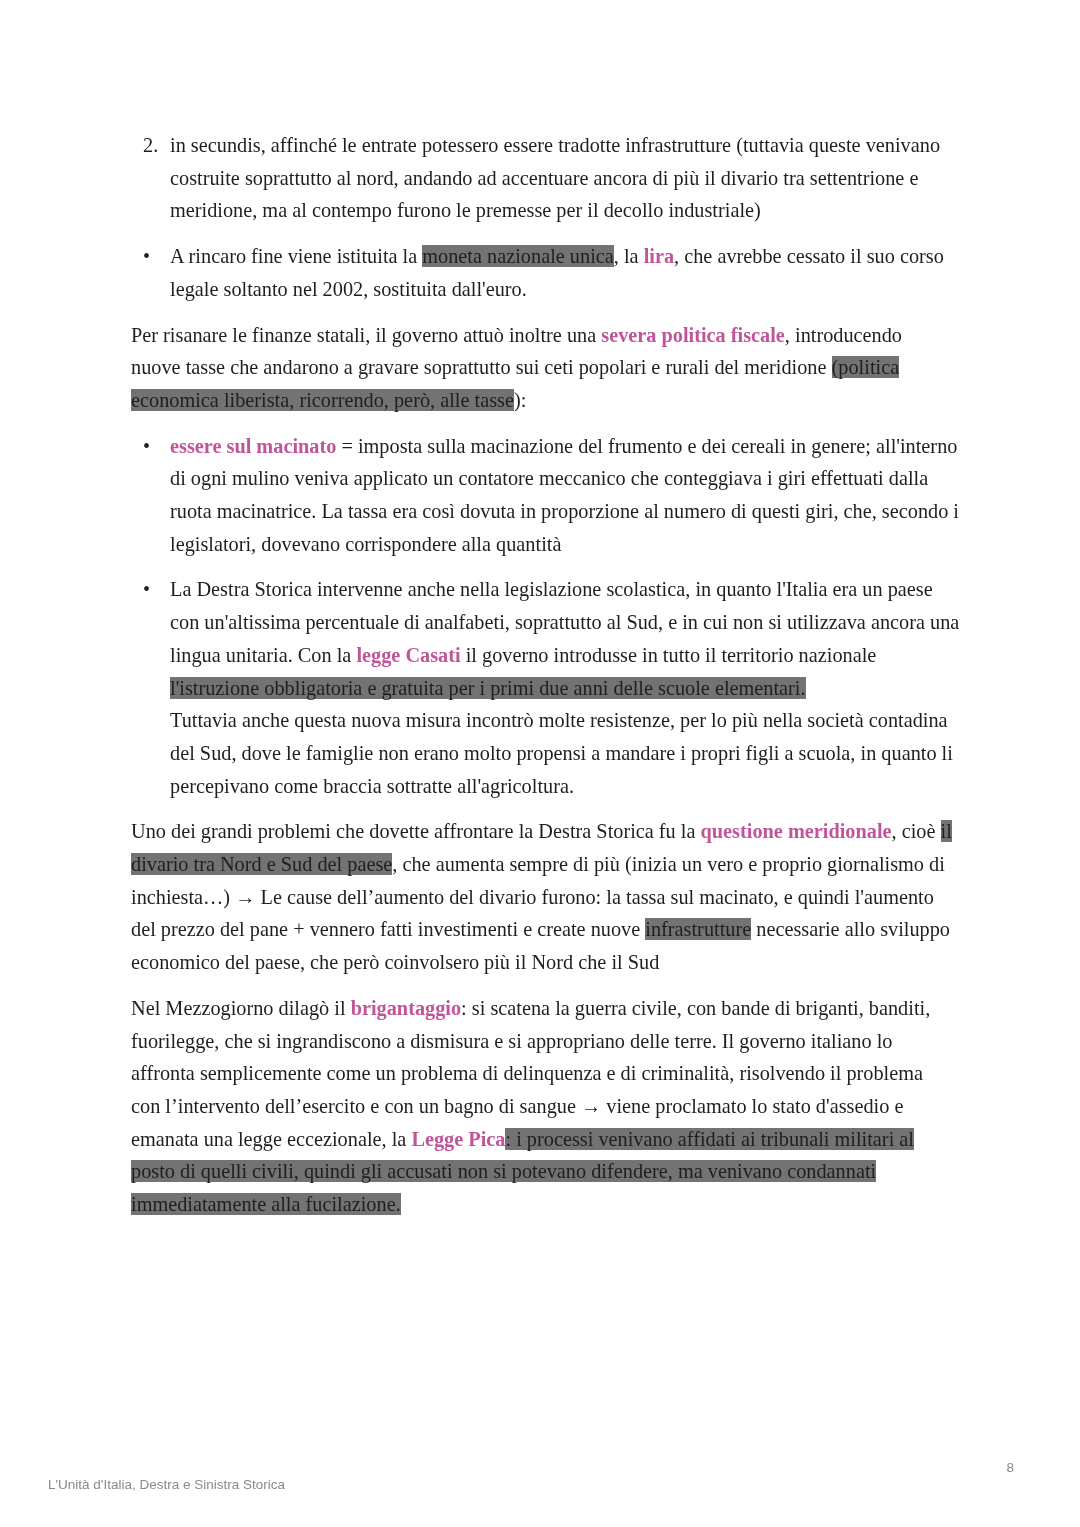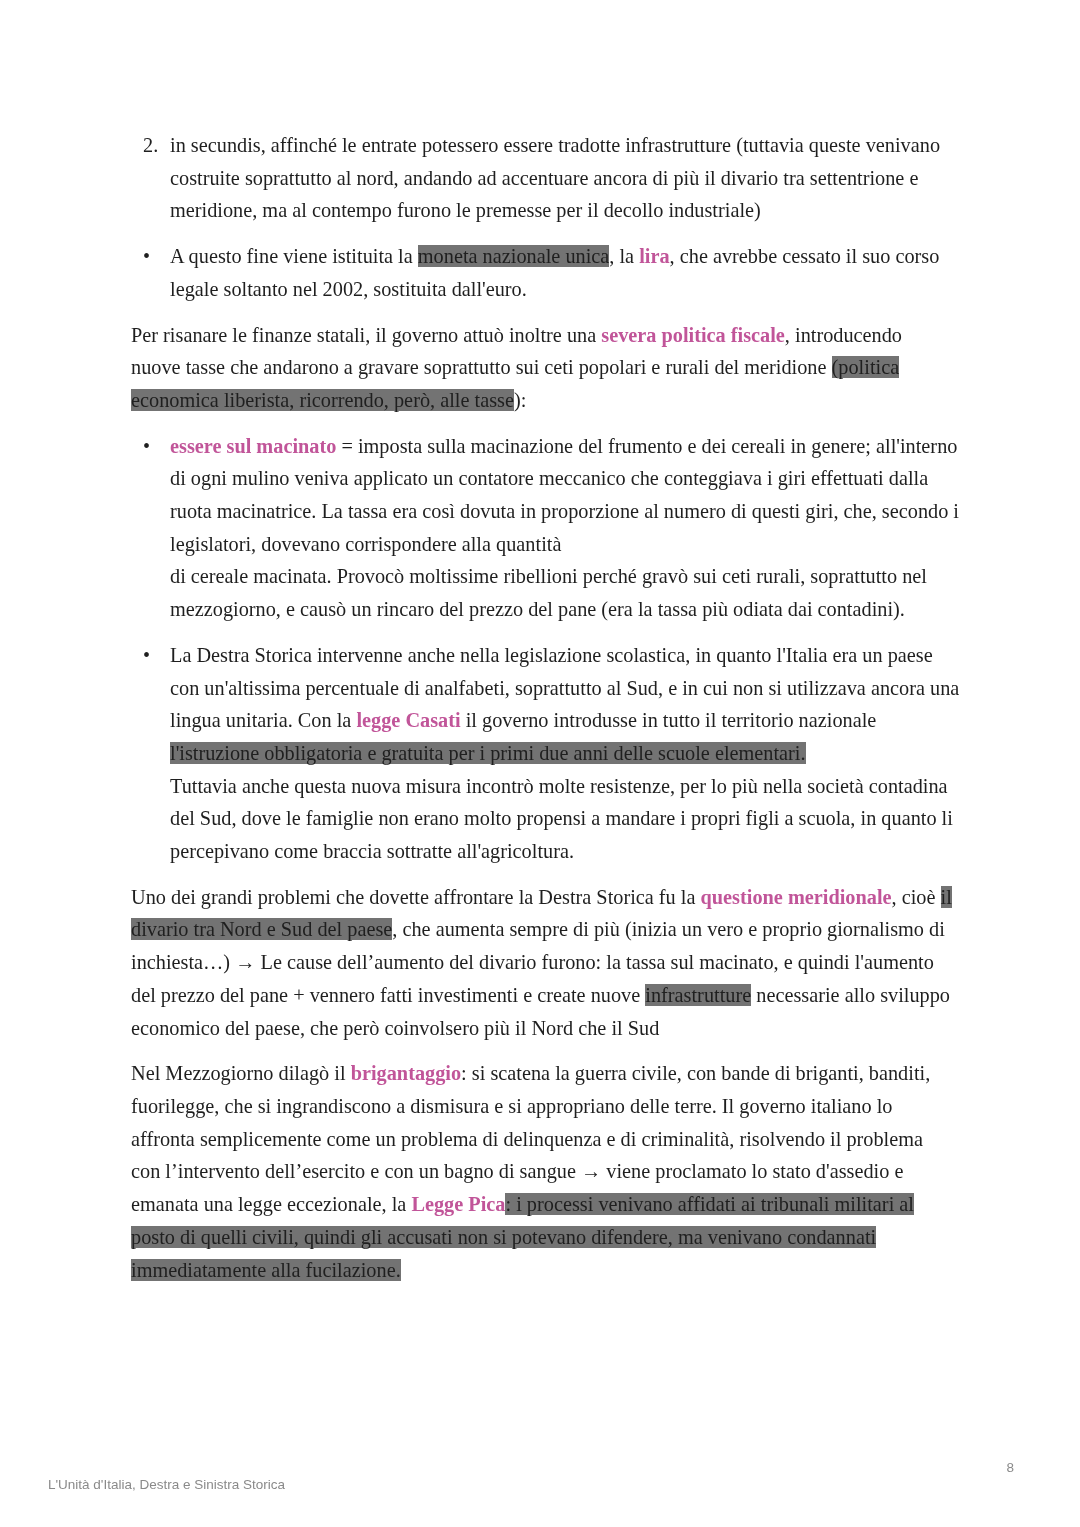--- a/index.html
+++ b/index.html
@@ -31,31 +31,30 @@
 <div class="page">
   <div class="content">
 
     <div class="item">
       <span class="marker num">2.</span>
       <span>in secundis, affinché le entrate potessero essere tradotte infrastrutture (tuttavia queste venivano costruite soprattutto al nord, andando ad accentuare ancora di più il divario tra settentrione e meridione, ma al contempo furono le premesse per il decollo industriale)</span>
     </div>
 
     <div class="item">
       <span class="marker dot">•</span>
-      <span>A questo fine viene istituita la </span><span class="hl">moneta nazionale unica</span><span>, la </span><span class="key">lira</span><span>, che avrebbe cessato il suo corso legale soltanto nel 2002, sostituita dall'euro.</span>
+      <span>A rincaro fine viene istituita la </span><span class="hl">moneta nazionale unica</span><span>, la </span><span class="key">lira</span><span>, che avrebbe cessato il suo corso legale soltanto nel 2002, sostituita dall'euro.</span>
     </div>
 
     <p class="para">
       <span>Per risanare le finanze statali, il governo attuò inoltre una </span><span class="key">severa politica fiscale</span><span>, introducendo nuove tasse che andarono a gravare soprattutto sui ceti popolari e rurali del meridione </span><span class="hl">(politica economica liberista, ricorrendo, però, alle tasse</span><span>):</span>
     </p>
 
     <div class="item">
       <span class="marker dot">•</span>
       <span class="key">essere sul macinato</span><span> = imposta sulla macinazione del frumento e dei cereali in genere; all'interno di ogni mulino veniva applicato un contatore meccanico che conteggiava i giri effettuati dalla ruota macinatrice. La tassa era così dovuta in proporzione al numero di questi giri, che, secondo i legislatori, dovevano corrispondere alla quantità</span><br>
-      <span>di cereale macinata. Provocò moltissime ribellioni perché gravò sui ceti rurali, soprattutto nel mezzogiorno, e causò un rincaro del prezzo del pane (era la tassa più odiata dai contadini).</span>
     </div>
 
     <div class="item">
       <span class="marker dot">•</span>
       <span>La Destra Storica intervenne anche nella legislazione scolastica, in quanto l'Italia era un paese con un'altissima percentuale di analfabeti, soprattutto al Sud, e in cui non si utilizzava ancora una lingua unitaria. Con la </span><span class="key">legge Casati</span><span> il governo introdusse in tutto il territorio nazionale </span><span class="hl">l'istruzione obbligatoria e gratuita per i primi due anni delle scuole elementari. </span><br>
       <span>Tuttavia anche questa nuova misura incontrò molte resistenze, per lo più nella società contadina del Sud, dove le famiglie non erano molto propensi a mandare i propri figli a scuola, in quanto li percepivano come braccia sottratte all'agricoltura.</span>
     </div>
 
     <p class="para">
       <span>Uno dei grandi problemi che dovette affrontare la Destra Storica fu la </span><span class="key">questione meridionale</span><span>, cioè </span><span class="hl">il divario tra Nord e Sud del paese</span><span>, che aumenta sempre di più (inizia un vero e proprio giornalismo di inchiesta…) → Le cause dell’aumento del divario furono: la tassa sul macinato, e quindi l'aumento del prezzo del pane + vennero fatti investimenti e create nuove </span><span class="hl">infrastrutture</span><span> necessarie allo sviluppo economico del paese, che però coinvolsero più il Nord che il Sud</span>

